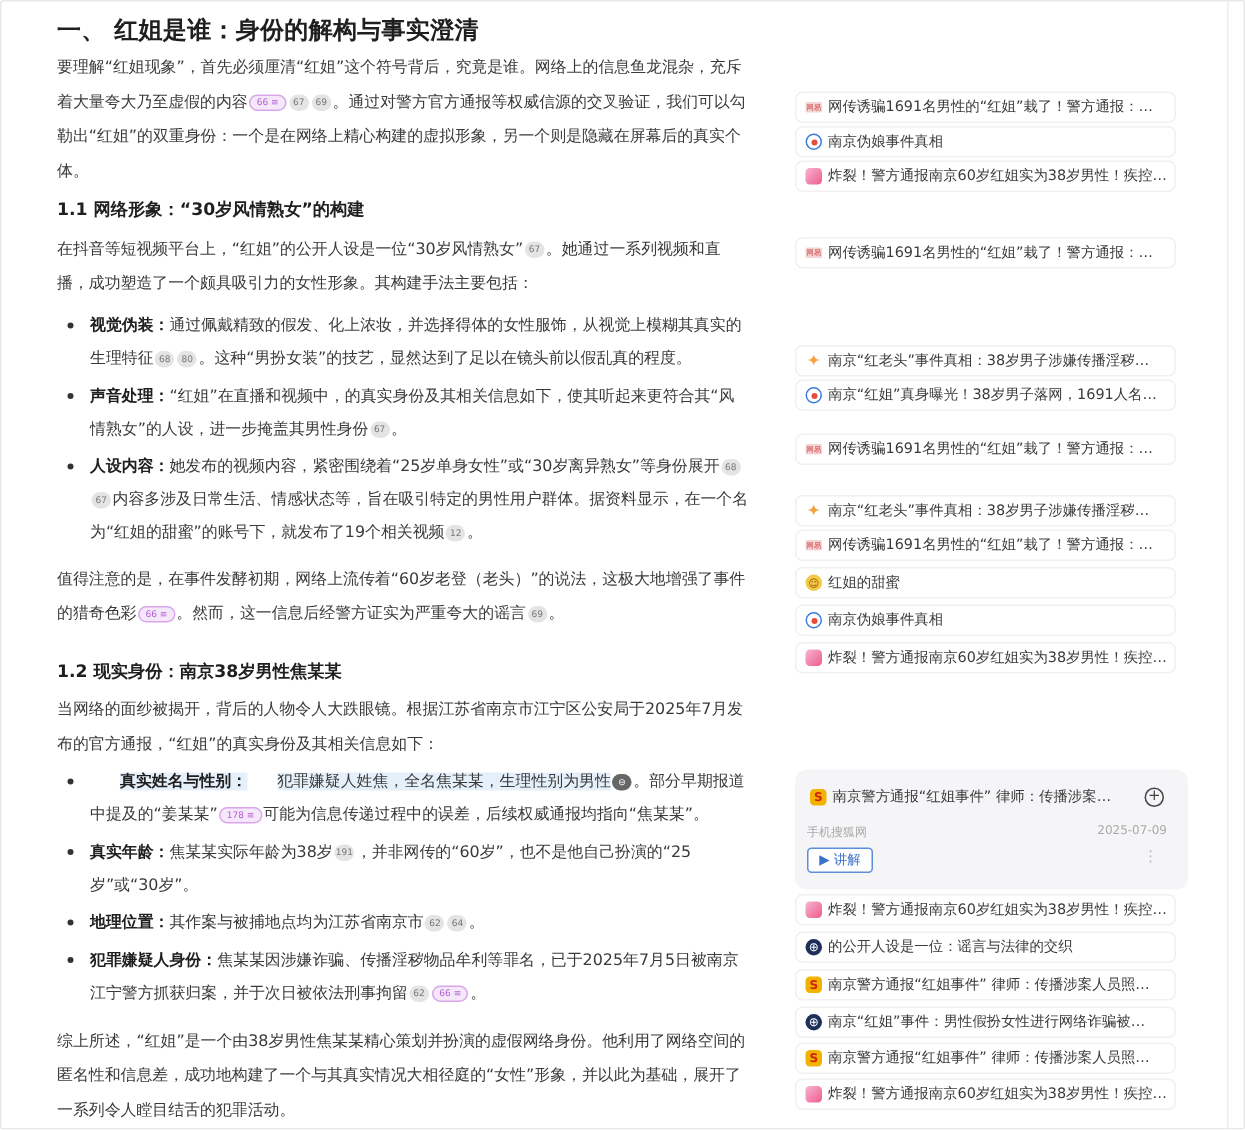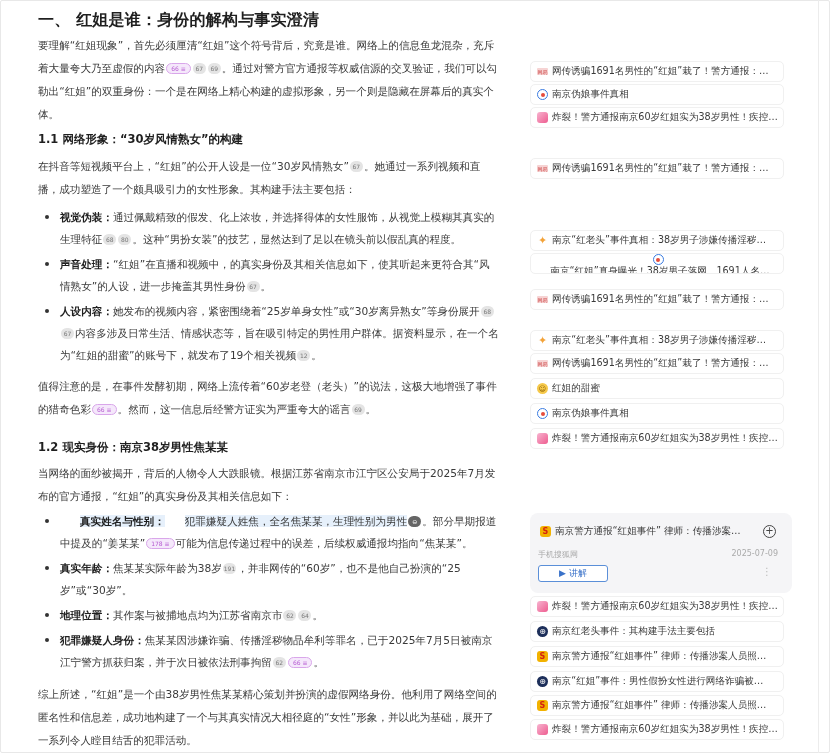--- a/index.html
+++ b/index.html
@@ -70,21 +70,21 @@
   .card-expanded .title-row {
     position: absolute; left: 10px; top: 12px; display: flex; align-items: center; font-size: 9.6px; color: #3a3a3a; white-space: nowrap;
   }
   .card-expanded .add {
     position: absolute; right: 16px; top: 12px; width: 11px; height: 11px; border: 1.2px solid #444; border-radius: 50%;
     font-size: 10px; line-height: 10px; text-align: center; color: #444;
   }
   .card-expanded .meta-src { position: absolute; left: 8px; top: 36px; font-size: 8px; color: #aaa; }
   .card-expanded .meta-date { position: absolute; right: 14px; top: 36px; font-size: 8px; color: #aaa; }
   .card-expanded .explain {
-    position: absolute; left: 8px; top: 52px; width: 70px; height: 17px; border: 1px solid #5b8fd8; border-radius: 3px;
+    position: absolute; left: 8px; top: 52px; width: 44px; height: 17px; border: 1px solid #5b8fd8; border-radius: 3px;
     background: #fff; color: #3a72c9; font-size: 9px; display: flex; align-items: center; justify-content: center; box-sizing: border-box;
   }
   .card-expanded .more { position: absolute; right: 20px; top: 54px; font-size: 10px; color: #bbb; line-height: 10px; }
 </style>
 </head>
 <body>
 
 <div class="frame"></div>
 <div class="scroll-divider"></div>
 
@@ -153,21 +153,21 @@
       <span class="txt">炸裂！警方通报南京60岁红姐实为38岁男性！疾控…</span>
     </div>
     <div class="src" style="top: 158px;">
       <span class="ico ico-wangyi">网易</span>
       <span class="txt">网传诱骗1691名男性的“红姐”栽了！警方通报：…</span>
     </div>
     <div class="src" style="top: 230px;">
       <span class="ico ico-star">✦</span>
       <span class="txt">南京“红老头”事件真相：38岁男子涉嫌传播淫秽…</span>
     </div>
-    <div class="src" style="top: 253px; flex-direction: column;">
+    <div class="src" style="top: 253px;">
       <span class="ico ico-baidu"></span>
       <span class="txt">南京“红姐”真身曝光！38岁男子落网，1691人名…</span>
     </div>
     <div class="src" style="top: 289px;">
       <span class="ico ico-wangyi">网易</span>
       <span class="txt">网传诱骗1691名男性的“红姐”栽了！警方通报：…</span>
     </div>
     <div class="src" style="top: 330px;">
       <span class="ico ico-star">✦</span>
       <span class="txt">南京“红老头”事件真相：38岁男子涉嫌传播淫秽…</span>
@@ -187,21 +187,21 @@
     <div class="src" style="top: 428px;">
       <span class="ico ico-pink"></span>
       <span class="txt">炸裂！警方通报南京60岁红姐实为38岁男性！疾控…</span>
     </div>
     <div class="src" style="top: 596px;">
       <span class="ico ico-pink"></span>
       <span class="txt">炸裂！警方通报南京60岁红姐实为38岁男性！疾控…</span>
     </div>
     <div class="src" style="top: 621px;">
       <span class="ico ico-navy">⊕</span>
-      <span class="txt">南京红老头事件：其构建手法主要包括</span>
+      <span class="txt">的公开人设是一位：谣言与法律的交织</span>
     </div>
     <div class="src" style="top: 646px;">
       <span class="ico ico-sohu">S</span>
       <span class="txt">南京警方通报“红姐事件” 律师：传播涉案人员照…</span>
     </div>
     <div class="src" style="top: 671px;">
       <span class="ico ico-navy">⊕</span>
       <span class="txt">南京“红姐”事件：男性假扮女性进行网络诈骗被…</span>
     </div>
     <div class="src" style="top: 695px;">

